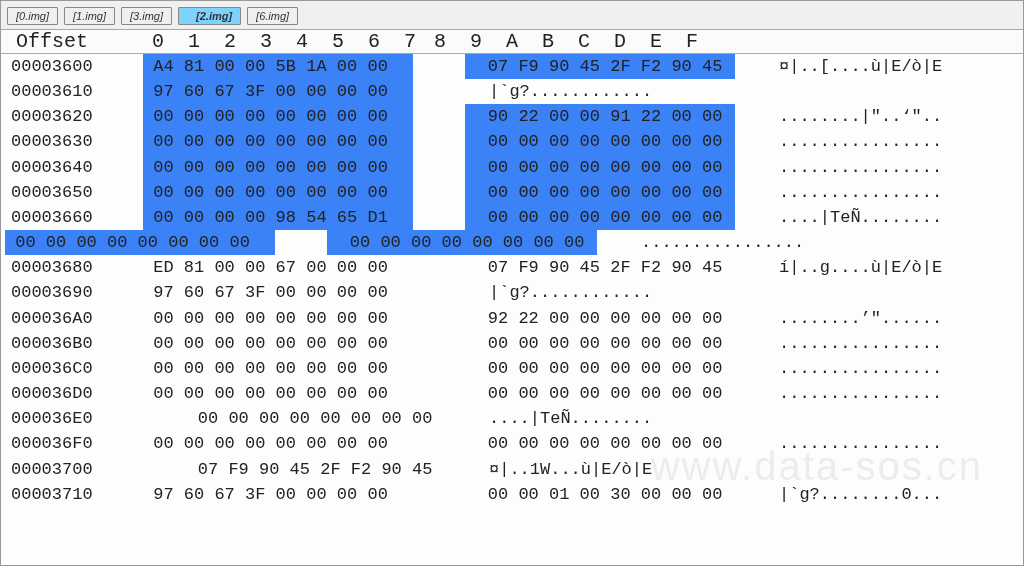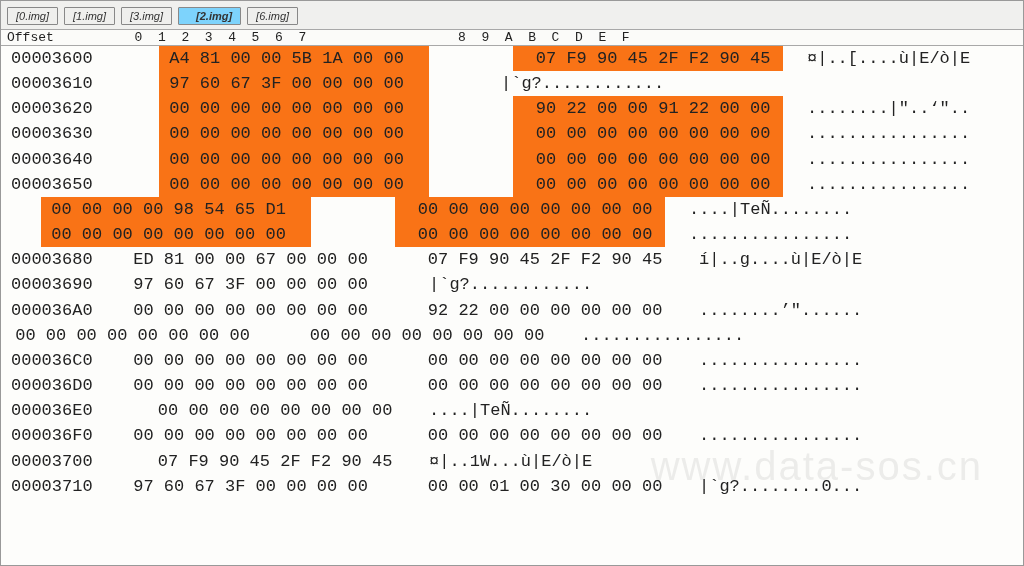--- a/index.html
+++ b/index.html
@@ -47,43 +47,44 @@
   }
   .tab.active {
     background: #7dd3fc;
     font-weight: bold;
     padding-left: 17px;
   }
   
   .hdr {
     display: flex;
     align-items: center;
-    padding: 0 0;
+    padding: 0 9px;
     border-bottom: 1px solid #a8a8a8;
     font-family: "Courier New", monospace;
-    font-size: 13px;
+    font-size: 20px;
     white-space: pre;
     background: #fbfbf9;
   }
   
   .row {
     display: flex;
     align-items: center;
     padding: 0 4px;
     font-family: "Courier New", monospace;
     font-size: 17px;
     white-space: pre;
     line-height: 1.48;
+    gap: 20px;
   }
   .c-offset { width: 112px; text-align: left; padding-left: 6px; }
   .c-hex1   { width: 270px; text-align: left; }
   .c-hex2   { width: 270px; text-align: center; }
   .c-gap    { width: 12px; }
   .c-asc    { flex: 1; text-align: left; padding-left: 24px; }
-  .hl { background: #f97316; margin-left: 36px; }
+  .hl { background: #3b82f6; }
   
   .watermark {
     position: absolute;
     right: 40px;
     bottom: 76px;
     font-family: Arial, sans-serif;
     font-size: 40px;
     color: rgba(120,120,120,0.13);
     pointer-events: none;
     letter-spacing: 2px;
@@ -111,26 +112,26 @@
     <span class="c-asc"></span>
   </div>
 
   <div id="hex-body">
       <div class="row"><span class="c-offset">00003600</span><span class="c-hex1 hl"> A4 81 00 00 5B 1A 00 00</span><span class="c-gap hl"></span><span class="c-hex2 hl"> 07 F9 90 45 2F F2 90 45</span><span class="c-asc">¤|..[....ù|E/ò|E</span></div>
       <div class="row"><span class="c-offset">00003610</span><span class="c-hex1 hl"> 97 60 67 3F 00 00 00 00</span><span class="c-gap hl"></span><span class="c-asc">|`g?............</span></div>
       <div class="row"><span class="c-offset">00003620</span><span class="c-hex1 hl"> 00 00 00 00 00 00 00 00</span><span class="c-gap hl"></span><span class="c-hex2 hl"> 90 22 00 00 91 22 00 00</span><span class="c-asc">........|"..‘"..</span></div>
       <div class="row"><span class="c-offset">00003630</span><span class="c-hex1 hl"> 00 00 00 00 00 00 00 00</span><span class="c-gap hl"></span><span class="c-hex2 hl"> 00 00 00 00 00 00 00 00</span><span class="c-asc">................</span></div>
       <div class="row"><span class="c-offset">00003640</span><span class="c-hex1 hl"> 00 00 00 00 00 00 00 00</span><span class="c-gap hl"></span><span class="c-hex2 hl"> 00 00 00 00 00 00 00 00</span><span class="c-asc">................</span></div>
       <div class="row"><span class="c-offset">00003650</span><span class="c-hex1 hl"> 00 00 00 00 00 00 00 00</span><span class="c-gap hl"></span><span class="c-hex2 hl"> 00 00 00 00 00 00 00 00</span><span class="c-asc">................</span></div>
-      <div class="row"><span class="c-hex1 hl"> 00 00 00 00 98 54 65 D1</span><span class="c-gap hl"></span><span class="c-hex2 hl"> 00 00 00 00 00 00 00 00</span><span class="c-asc">....|TeÑ........</span></div>
+      <div class="row"><span class="c-offset">00003660</span><span class="c-hex1 hl"> 00 00 00 00 98 54 65 D1</span><span class="c-gap hl"></span><span class="c-hex2 hl"> 00 00 00 00 00 00 00 00</span><span class="c-asc">....|TeÑ........</span></div>
       <div class="row"><span class="c-hex1 hl"> 00 00 00 00 00 00 00 00</span><span class="c-gap hl"></span><span class="c-hex2 hl"> 00 00 00 00 00 00 00 00</span><span class="c-asc">................</span></div>
       <div class="row"><span class="c-offset">00003680</span><span class="c-hex1"> ED 81 00 00 67 00 00 00</span><span class="c-gap"></span><span class="c-hex2"> 07 F9 90 45 2F F2 90 45</span><span class="c-asc">í|..g....ù|E/ò|E</span></div>
       <div class="row"><span class="c-offset">00003690</span><span class="c-hex1"> 97 60 67 3F 00 00 00 00</span><span class="c-gap"></span><span class="c-asc">|`g?............</span></div>
       <div class="row"><span class="c-offset">000036A0</span><span class="c-hex1"> 00 00 00 00 00 00 00 00</span><span class="c-gap"></span><span class="c-hex2"> 92 22 00 00 00 00 00 00</span><span class="c-asc">........’"......</span></div>
-      <div class="row"><span class="c-hex1"> 00 00 00 00 00 00 00 00</span><span class="c-gap"></span><span class="c-hex2"> 00 00 00 00 00 00 00 00</span><span class="c-asc">................</span></div>
+      <div class="row"><span class="c-offset">000036B0</span><span class="c-hex1"> 00 00 00 00 00 00 00 00</span><span class="c-gap"></span><span class="c-hex2"> 00 00 00 00 00 00 00 00</span><span class="c-asc">................</span></div>
       <div class="row"><span class="c-offset">000036C0</span><span class="c-hex1"> 00 00 00 00 00 00 00 00</span><span class="c-gap"></span><span class="c-hex2"> 00 00 00 00 00 00 00 00</span><span class="c-asc">................</span></div>
       <div class="row"><span class="c-offset">000036D0</span><span class="c-hex1"> 00 00 00 00 00 00 00 00</span><span class="c-gap"></span><span class="c-hex2"> 00 00 00 00 00 00 00 00</span><span class="c-asc">................</span></div>
       <div class="row"><span class="c-offset">000036E0</span><span class="c-gap"></span><span class="c-hex2"> 00 00 00 00 00 00 00 00</span><span class="c-asc">....|TeÑ........</span></div>
       <div class="row"><span class="c-offset">000036F0</span><span class="c-hex1"> 00 00 00 00 00 00 00 00</span><span class="c-gap"></span><span class="c-hex2"> 00 00 00 00 00 00 00 00</span><span class="c-asc">................</span></div>
       <div class="row"><span class="c-offset">00003700</span><span class="c-gap"></span><span class="c-hex2"> 07 F9 90 45 2F F2 90 45</span><span class="c-asc">¤|..1W...ù|E/ò|E</span></div>
       <div class="row"><span class="c-offset">00003710</span><span class="c-hex1"> 97 60 67 3F 00 00 00 00</span><span class="c-gap"></span><span class="c-hex2"> 00 00 01 00 30 00 00 00</span><span class="c-asc">|`g?........0...</span></div>
     </div>
 
   <div class="watermark">www.data-sos.cn</div>
 </div>

